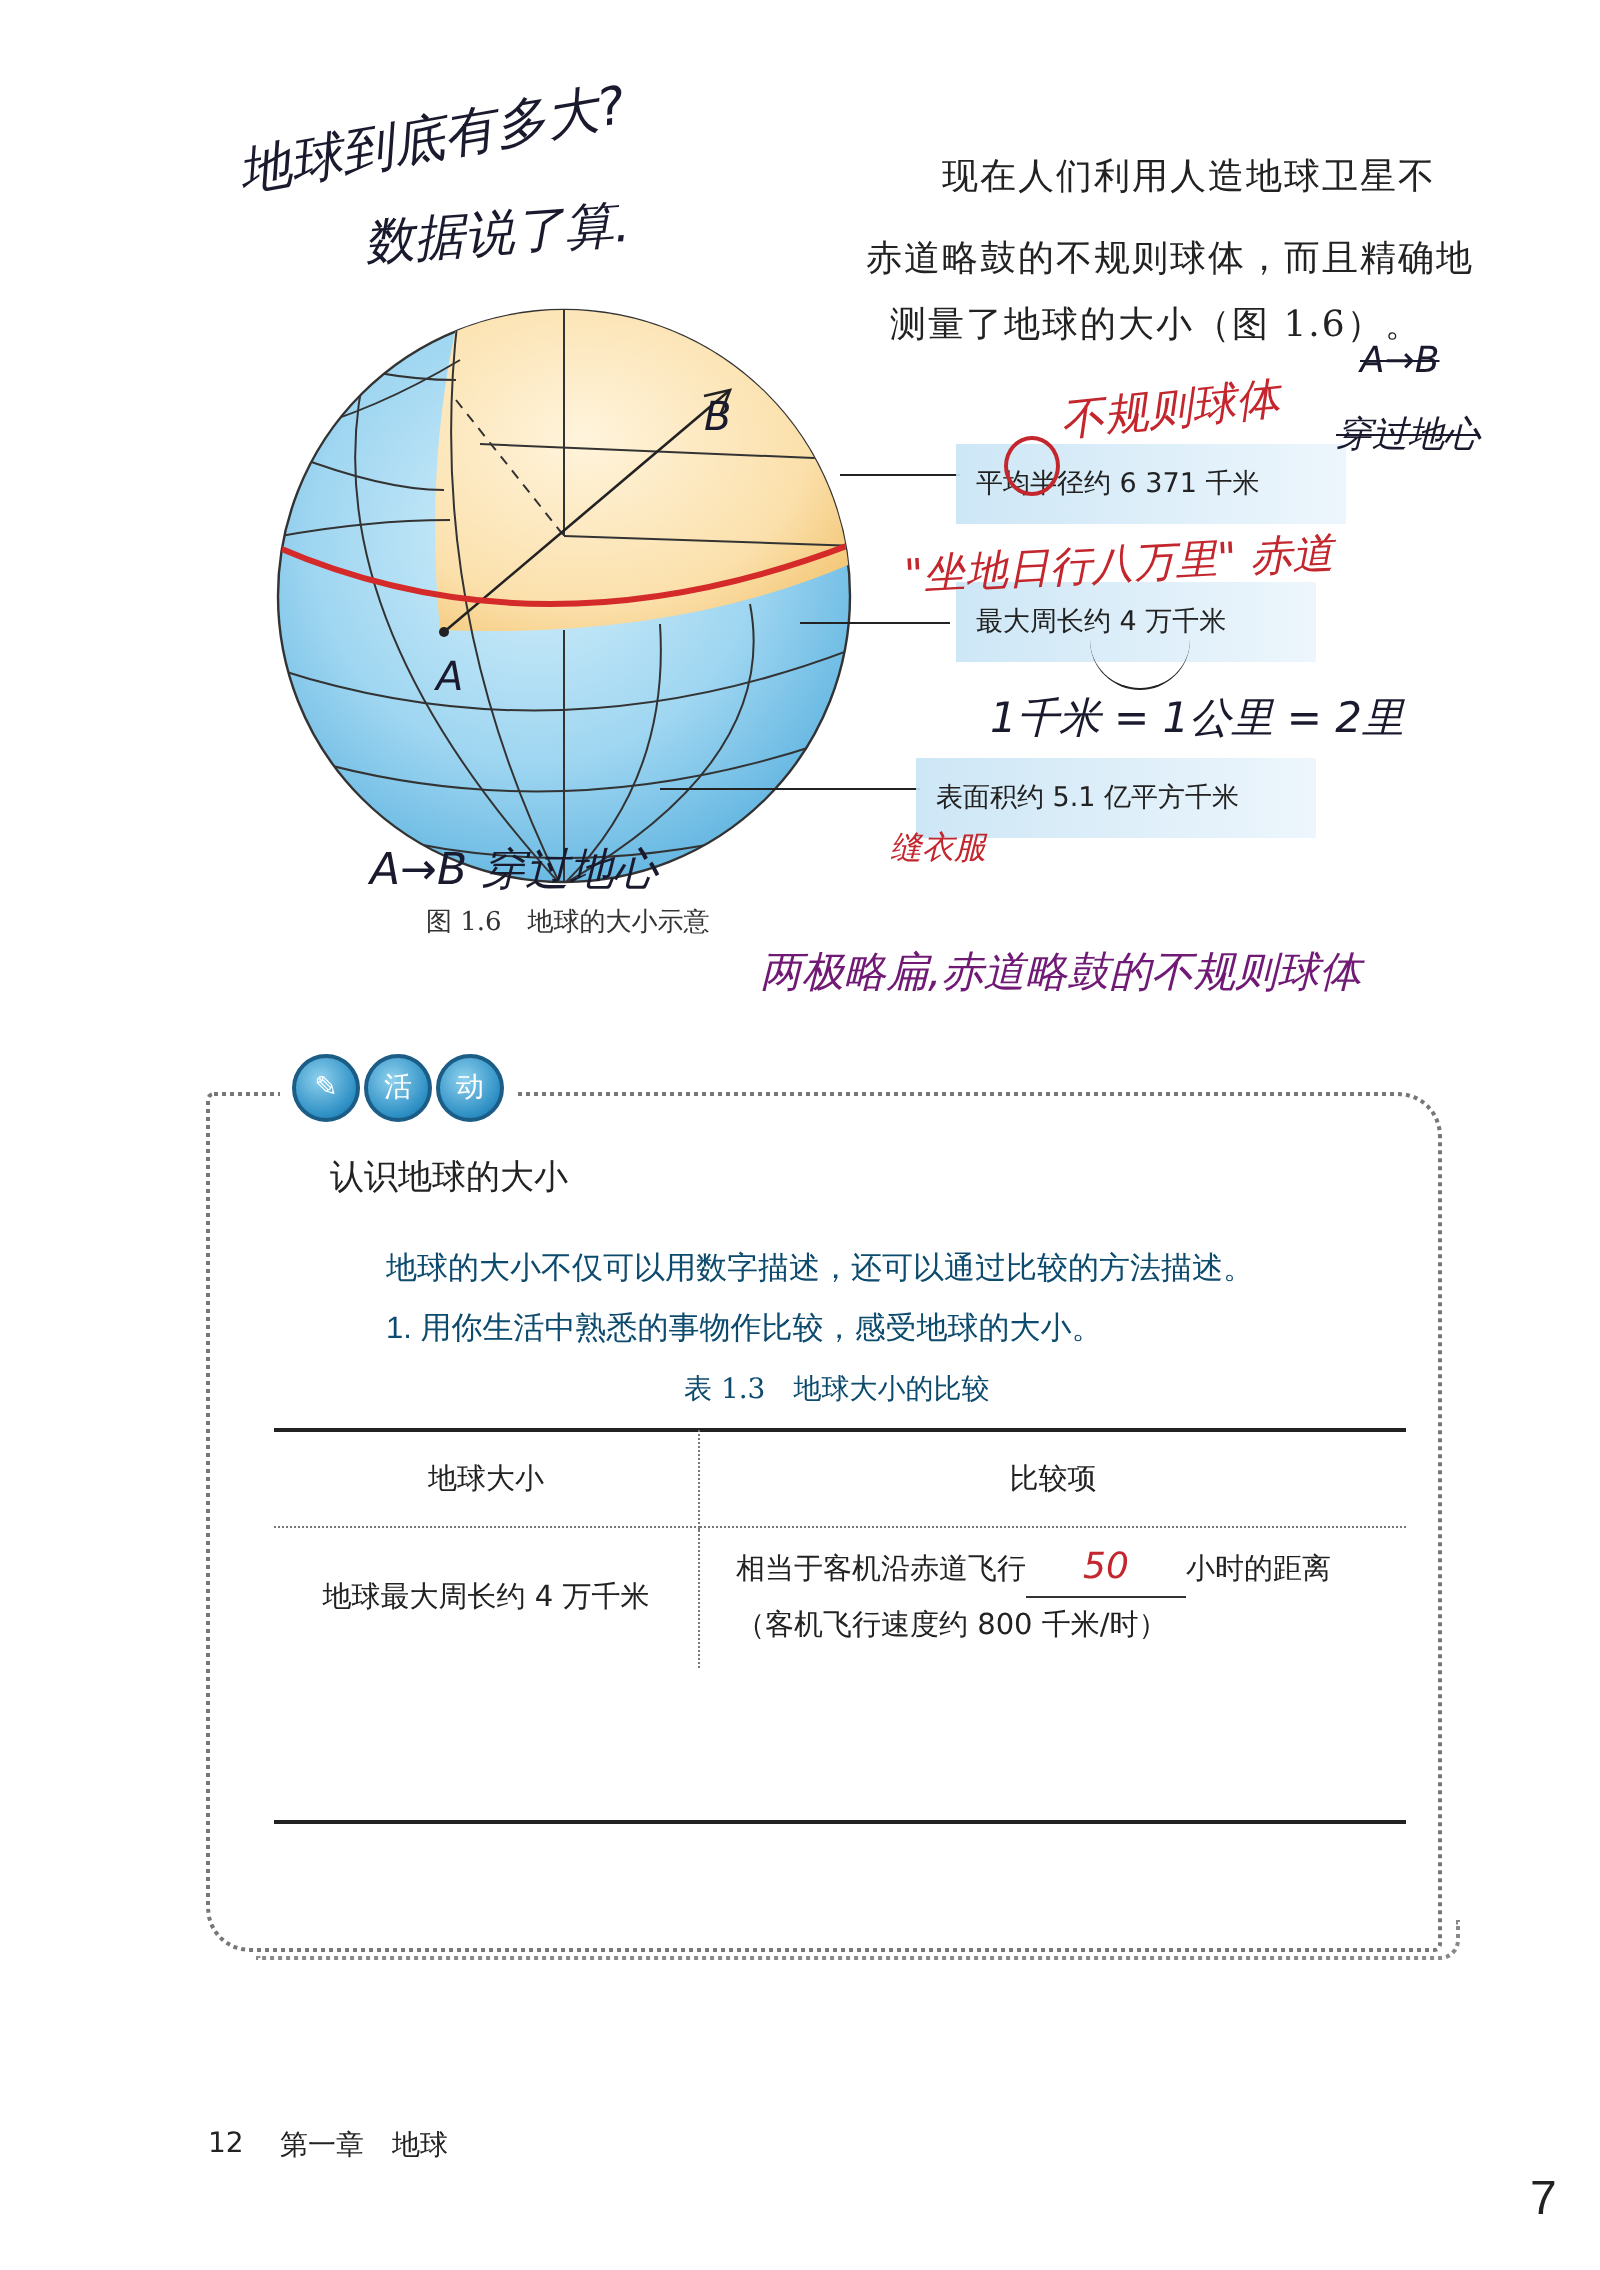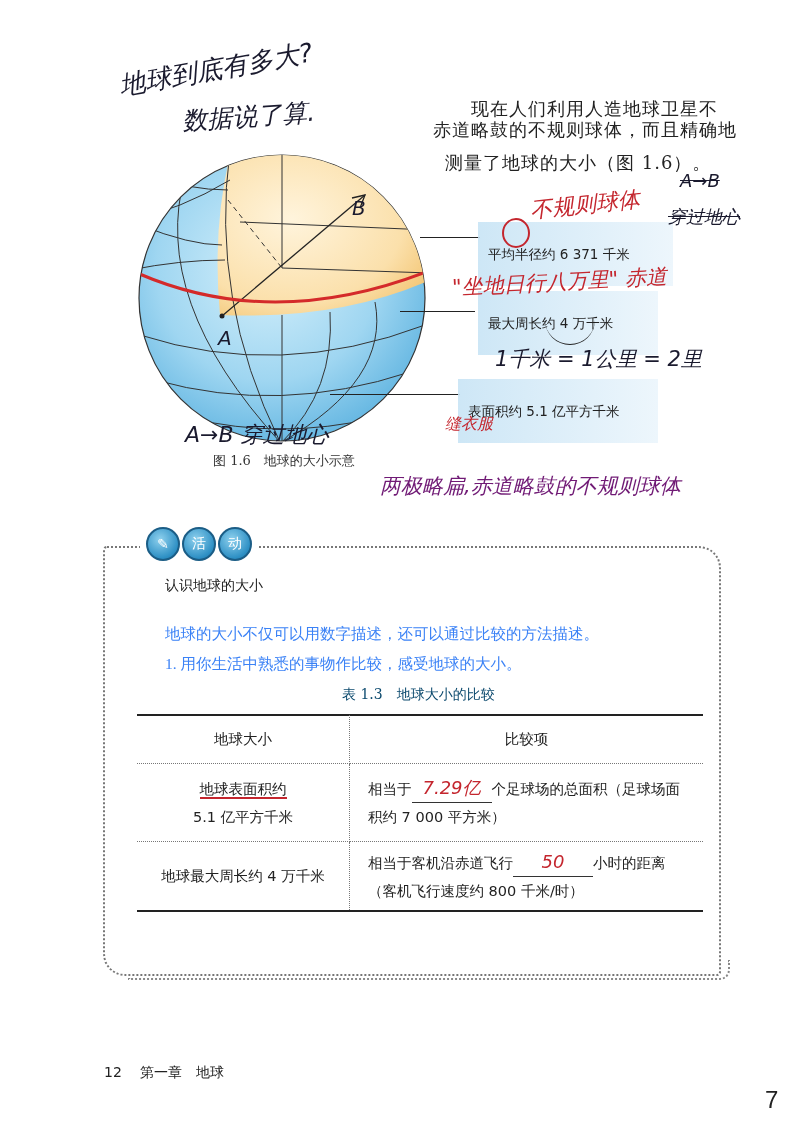--- a/index.html
+++ b/index.html
@@ -9,37 +9,37 @@
   .hand { font-family:"DejaVu Sans","Liberation Sans",sans-serif; font-style:italic; }
   .hand-black { color:#1a1a2e; }
   .hand-red { color:#c4262e; }
   .hand-blue { color:#701a75; }
 
   
   .body-text { font-size:18px; line-height:33px; letter-spacing:1px; color:#222; }
 
   
   .label-box { position:absolute; background:linear-gradient(90deg, rgba(200,228,245,0.9), rgba(225,240,250,0.6));
-               font-size:13.5px; color:#222; padding:16px 10px; height:32px; line-height:32px;
+               font-size:13.5px; color:#222; padding:4px 10px; height:32px; line-height:32px;
                font-family:"DejaVu Sans","Liberation Sans",sans-serif; }
   .leader { position:absolute; height:1px; background:#222; }
 
   .caption { font-size:13px; color:#333; font-family:"DejaVu Serif","Liberation Serif",serif; }
 
   
   .activity { position:absolute; left:103px; top:546px; width:614px; height:426px;
               border:2px dotted #777; border-radius:4px 22px 4px 22px; }
   .activity-shadow { position:absolute; left:128px; top:960px; width:600px; height:18px;
               border-bottom:2px dotted #888; border-right:2px dotted #888; border-radius:0 0 10px 0; }
   .badge { position:absolute; left:140px; top:526px; height:36px; display:flex; align-items:center; gap:2px; background:#fff; padding:0 6px; }
   .badge-circle { width:30px; height:30px; border-radius:50%; background:radial-gradient(circle at 40% 35%, #8fd1ee, #2d8fc4 70%, #1b6b9a);
                   border:2px solid #1b5d86; color:#fff; font-size:14px; display:flex; align-items:center; justify-content:center;
                   font-family:"DejaVu Sans","Liberation Sans",sans-serif; }
-  .activity-title { font-family:"DejaVu Sans","Liberation Sans",sans-serif; font-size:14px; color:#222; }
-  .act-text { font-family:Liberation Serif, serif; font-size:15.5px; color:#3b82f6; }
+  .activity-title { font-family:"DejaVu Sans","Liberation Sans",sans-serif; font-size:17px; color:#222; }
+  .act-text { font-family:Liberation Sans, sans-serif; font-size:15.5px; color:#0c4a6e;margin-left:28px; }
   .table-title { font-family:"DejaVu Serif","Liberation Serif",serif; font-size:14px; color:#0c4a6e; }
 
   table.cmp { position:absolute; left:137px; top:715px; width:566px; border-collapse:collapse;
               font-family:"DejaVu Sans","Liberation Sans",sans-serif; font-size:14.5px; color:#222; }
   table.cmp th { font-weight:normal; height:46px; border-bottom:1px dotted #777; }
   table.cmp td { border-bottom:1px dotted #777; vertical-align:middle; }
   table.cmp tr:last-child td { border-bottom:none; }
   table.cmp .col1 { width:210px; text-align:center; border-right:1px dotted #777; }
   table.cmp .col2 { padding-left:18px; }
   .tbl-top { position:absolute; left:137px; top:714px; width:566px; height:2px; background:#222; }
@@ -48,21 +48,21 @@
   .ul-red { border-bottom:2px solid #c4262e; }
 
   .footer { font-family:"DejaVu Sans","Liberation Sans",sans-serif; font-size:14px; color:#222; }
 </style>
 </head>
 <body>
 
 <div class="abs hand hand-black" style="left:118px; top:52px; font-size:26px; transform:rotate(-10deg);">地球到底有多大?</div>
 <div class="abs hand hand-black" style="left:182px; top:100px; font-size:25px; transform:rotate(-4deg);">数据说了算.</div>
 
-<div class="abs body-text" style="left:471px; top:92px;">现在人们利用人造地球卫星不</div>
+<div class="abs body-text" style="left:471px; top:72px;">现在人们利用人造地球卫星不</div>
 <div class="abs body-text" style="left:433px; top:113px;">赤道略鼓的不规则球体，而且精确地</div>
 <div class="abs body-text" style="left:445px; top:146px;">测量了地球的大小（图 1.6）。</div>
 
 <svg class="abs" style="left:130px; top:150px;" width="310" height="300" viewBox="0 0 310 300">
   <defs>
     <radialGradient id="gblue" cx="45%" cy="40%" r="65%">
       <stop offset="0%" stop-color="#d6f0fb"></stop>
       <stop offset="60%" stop-color="#9fd6f1"></stop>
       <stop offset="100%" stop-color="#5eb3e0"></stop>
     </radialGradient>
@@ -152,32 +152,20 @@
 
 <div class="tbl-top"></div>
 <table class="cmp">
   <thead>
     <tr>
       <th class="col1">地球大小</th>
       <th>比较项</th>
     </tr>
   </thead>
   <tbody>
-    <tr style="height:78px;">
-      <td class="col1" style="line-height:28px;">
-        <div><span class="ul-red">地球表面积约</span></div>
-        <div>5.1 亿平方千米</div>
-      </td>
-      <td class="col2" style="line-height:28px;">
-        <div>
-          <span>相当于</span><span class="blank hand hand-red" style="font-size:18px;">7.29亿</span><span>个足球场的总面积（足球场面</span>
-        </div>
-        <div>积约 7 000 平方米）</div>
-      </td>
-    </tr>
     <tr style="height:70px;">
       <td class="col1">地球最大周长约 4 万千米</td>
       <td class="col2" style="line-height:28px;">
         <div>
           <span>相当于客机沿赤道飞行</span><span class="blank hand hand-red" style="font-size:18px;">50</span><span>小时的距离</span>
         </div>
         <div>（客机飞行速度约 800 千米/时）</div>
       </td>
     </tr>
   </tbody>

